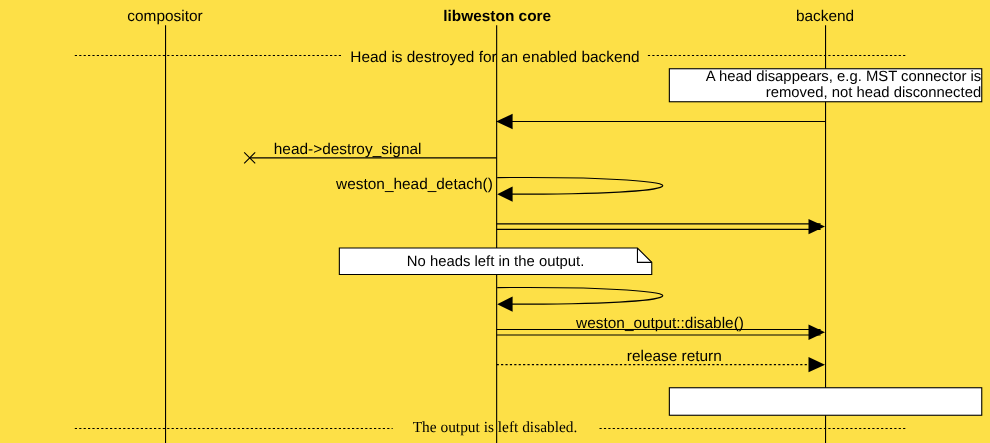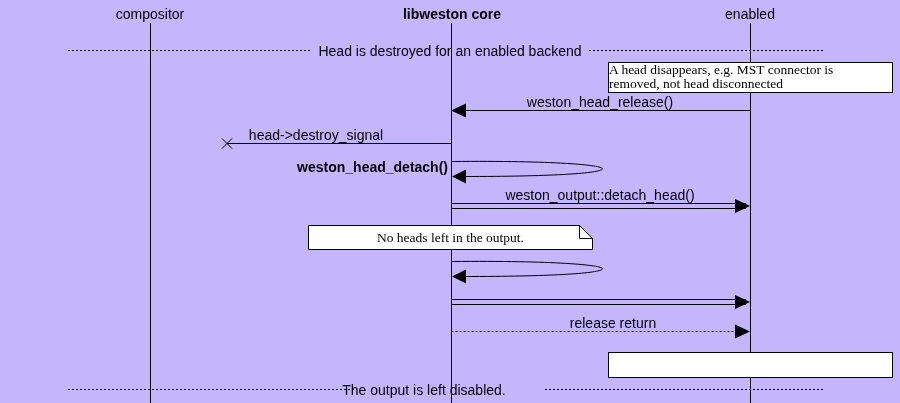--- a/index.html
+++ b/index.html
@@ -1,40 +1,39 @@
 <!DOCTYPE html>
 <html><head>
 <meta charset="utf-8">
 <style>
   html,body{margin:0;padding:0;background:#fff;}
   #diagram{
     position:relative;
     width:900px;height:403px;
-    background:#c4b5fd;
+    background:#fde047;
     font-family:"Liberation Sans", sans-serif;
     color:#000;
     overflow:hidden;
   }
   #gfx{position:absolute;left:0;top:0;}
   .lbl{
     position:absolute;
     font-size:14px;
     line-height:16px;
     white-space:nowrap;
     color:#000;
   }
   .ctr{transform:translateX(-50%);}
-  .rgt{text-align:left;font-weight:bold;}
+  .rgt{text-align:left;}
   .notetext{
     position:absolute;
     font-size:13.5px;
     line-height:14px;
-    text-align:left;
+    text-align:right;
     color:#000;
-    font-family:Liberation Serif, serif;
   }
   .flexc{display:flex;align-items:center;justify-content:center;}
 </style>
 </head>
 <body>
 
 <div id="diagram">
 
   <svg id="gfx" width="900" height="403" viewBox="0 0 900 403">
 
@@ -91,38 +90,37 @@
       <polygon points="750,331.5 735,324.5 735,338.5" fill="#000"></polygon>
     </g>
 
     <rect x="608.5" y="62.5" width="284" height="30" fill="#fff" stroke="#000" stroke-width="1"></rect>
 
     <rect x="608.5" y="352.5" width="284" height="25" fill="#fff" stroke="#000" stroke-width="1"></rect>
   </svg>
 
   <div class="lbl ctr" style="left:150px;top:6px;">compositor</div>
   <div class="lbl ctr" style="left:452px;top:6px;font-weight:bold;">libweston core</div>
-  <div class="lbl ctr" style="left:750px;top:6px;">enabled</div>
+  <div class="lbl ctr" style="left:750px;top:6px;">backend</div>
 
   <div class="lbl ctr" style="left:450px;top:43px;">Head is destroyed for an enabled backend</div>
-  <div class="lbl ctr" style="left:424px;top:382px;">The output is left disabled.</div>
+  <div class="lbl ctr" style="left:450px;top:382px;font-family:Liberation Serif, serif;">The output is left disabled.</div>
 
   <div class="notetext" style="left:609px;top:63px;width:283px;">
     <div>A head disappears, e.g. MST connector is</div>
     <div>removed, not head disconnected</div>
   </div>
 
-  <div class="lbl ctr" style="left:600px;top:94px;">weston_head_release()</div>
 
   <div class="lbl ctr" style="left:316px;top:127px;">head-&gt;destroy_signal</div>
 
   <div class="lbl rgt" style="right:452px;top:159px;">weston_head_detach()</div>
 
-  <div class="lbl ctr" style="left:600px;top:187px;">weston_output::detach_head()</div>
 
   <div class="notetext flexc" style="left:309px;top:226px;width:283px;height:23px;">No heads left in the output.</div>
 
 
+  <div class="lbl ctr" style="left:600px;top:285px;">weston_output::disable()</div>
 
   <div class="lbl ctr" style="left:600px;top:315px;padding-left:26px;">release return</div>
 
 
 </div>
 
 </body></html>

